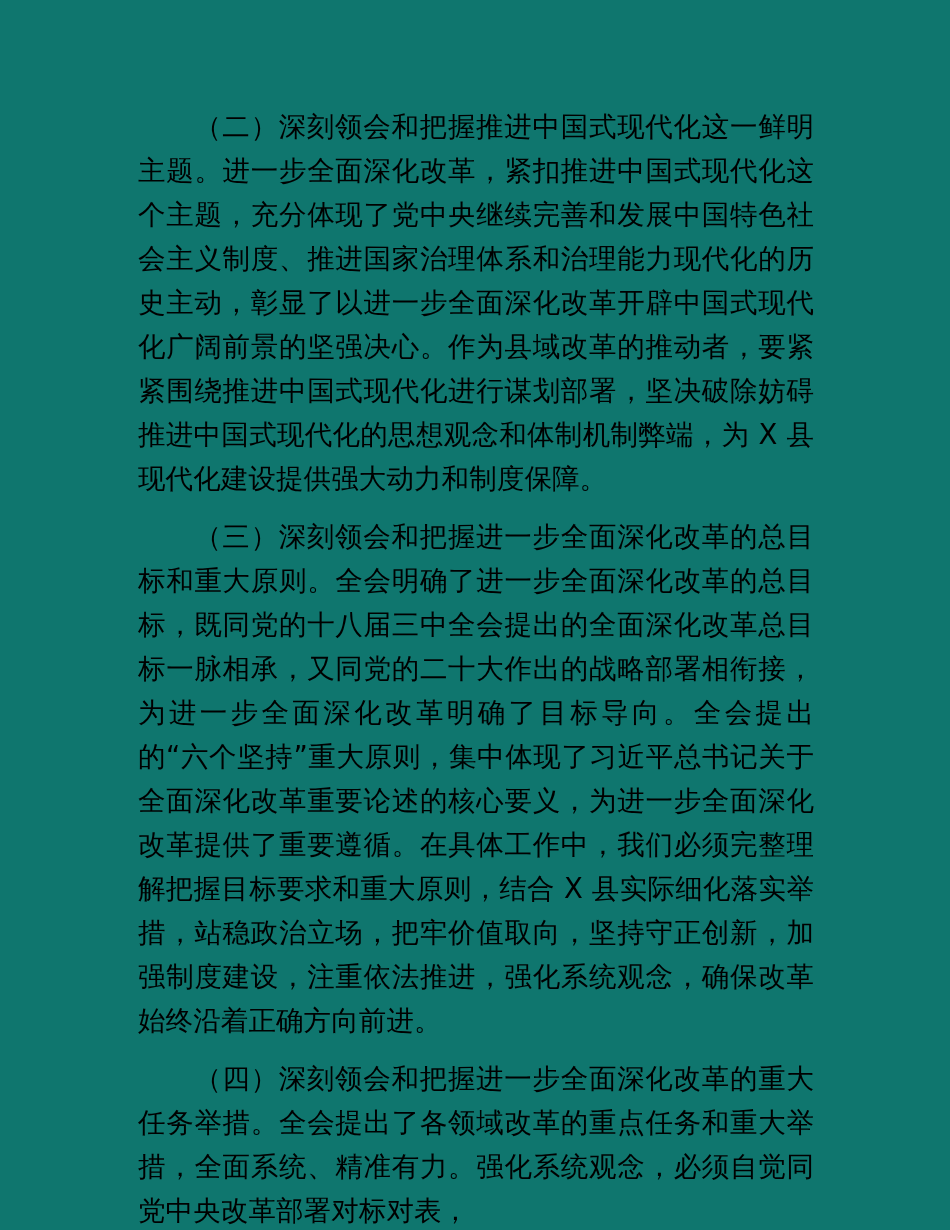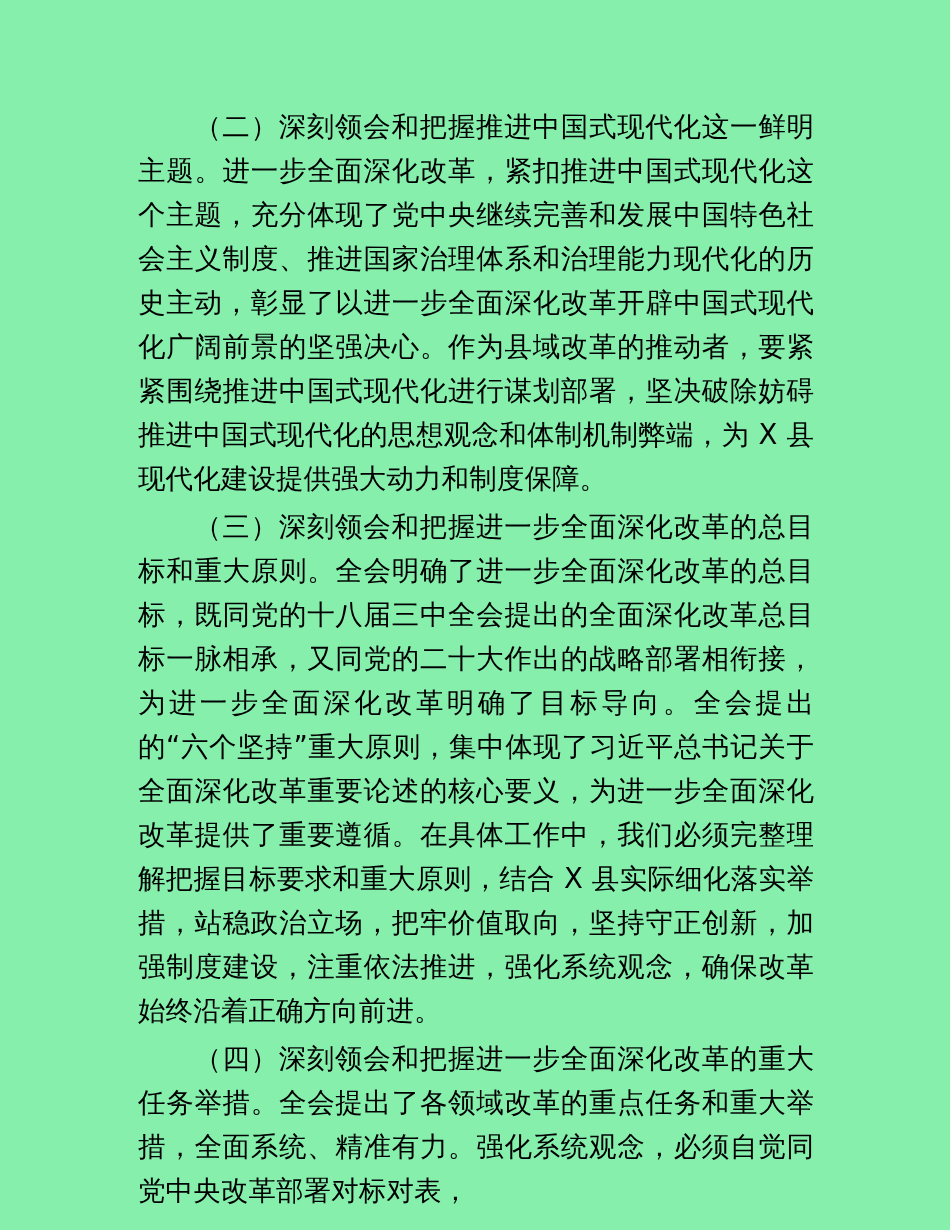--- a/index.html
+++ b/index.html
@@ -12,21 +12,21 @@
     height: 1230px;
     background: #ffffff;
     font-family: "DejaVu Sans", "Liberation Sans", sans-serif;
     overflow: hidden;
   }
 
   .page {
     position: relative;
     width: 950px;
     height: 1230px;
-    background: #86efac;
+    background: #0f766e;
     box-sizing: border-box;
   }
 
   .page-body {
     position: absolute;
     left: 138px;
     top: 104px;
     width: 676px;
   }
 
@@ -39,21 +39,21 @@
     text-align: justify;
     text-justify: inter-character;
     text-indent: 56px;
     letter-spacing: 0.1px;
     font-weight: 400;
     word-break: break-all;
     -webkit-font-smoothing: antialiased;
   }
 
   .para + .para {
-    margin-top: 4px;
+    margin-top: 14px;
   }
 </style>
 </head>
 <body>
 
 <div class="page">
   <div class="page-body">
 
     <p class="para">（二）深刻领会和把握推进中国式现代化这一鲜明主题。进一步全面深化改革，紧扣推进中国式现代化这个主题，充分体现了党中央继续完善和发展中国特色社会主义制度、推进国家治理体系和治理能力现代化的历史主动，彰显了以进一步全面深化改革开辟中国式现代化广阔前景的坚强决心。作为县域改革的推动者，要紧紧围绕推进中国式现代化进行谋划部署，坚决破除妨碍推进中国式现代化的思想观念和体制机制弊端，为 X 县现代化建设提供强大动力和制度保障。</p>
 

